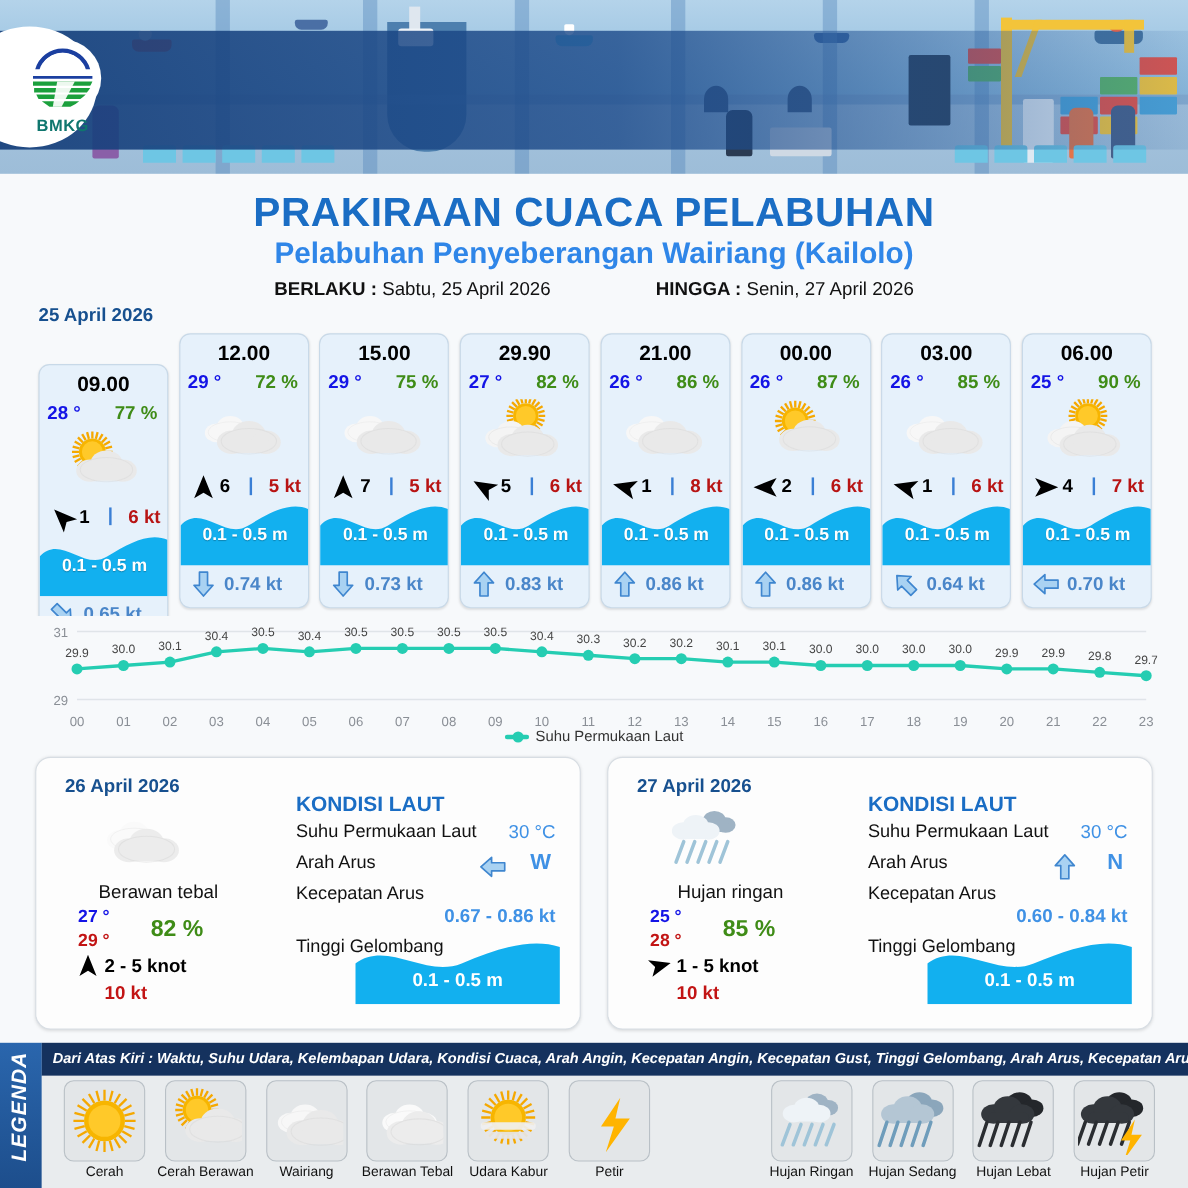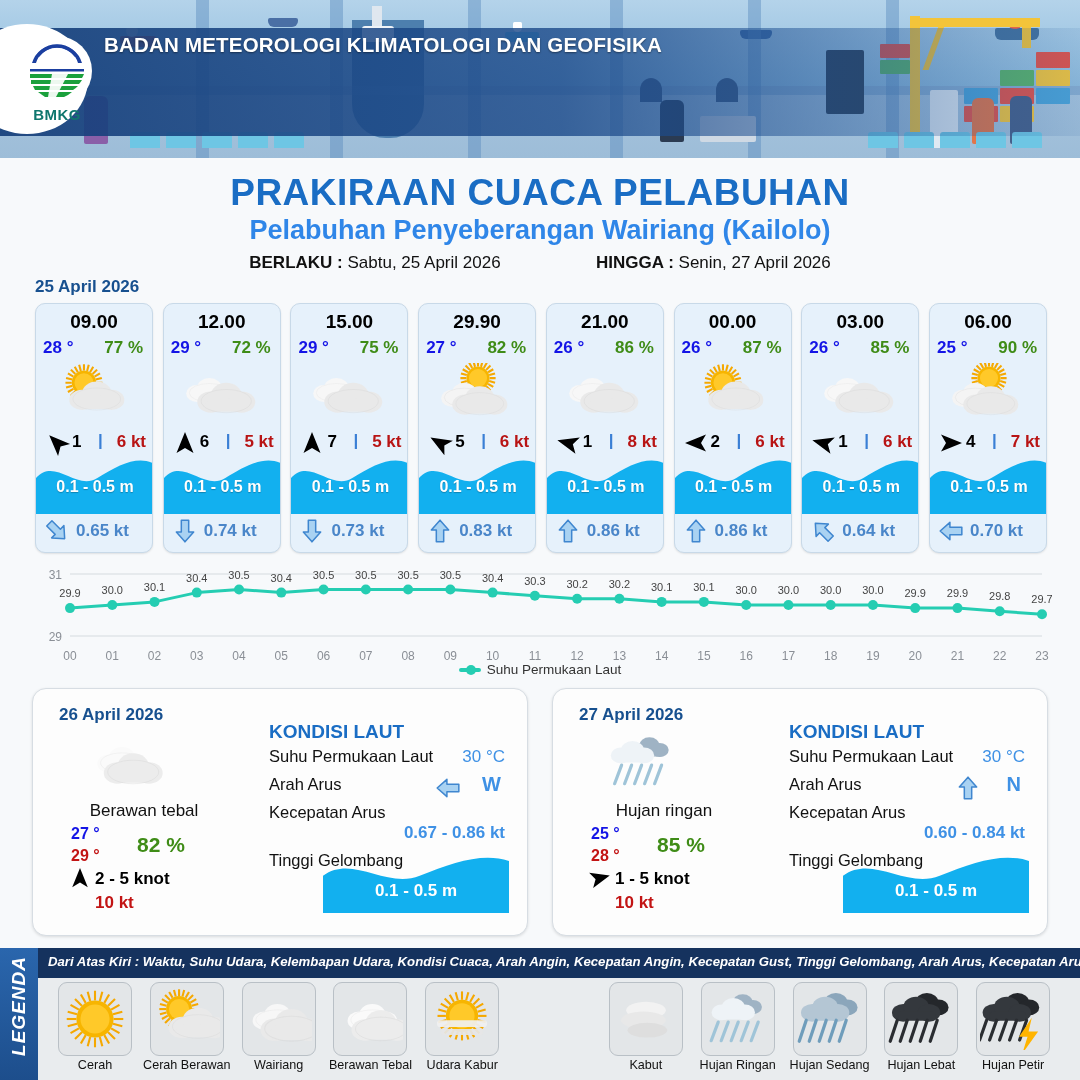--- a/index.html
+++ b/index.html
@@ -207,36 +207,35 @@
             <path d="M11 50 H56 A27 27 0 0 1 51 54 H13 Z"></path>
             <path d="M16 56 H50 A27 27 0 0 1 42 61 H23 Z"></path>
           </g>
           <path d="M30 38 L46 38 L34 61 L26 61 Z" fill="#ffffff" opacity=".92"></path>
         </svg>
       </div>
       <div class="logo-txt">BMKG</div>
     </div>
   </div>
 
-  <div class="hdr-txt hdr-l1">BADAN METEOROLOGI KLIMATOLOGI DAN GEOFISIKA</div>
 </div>
 
 <div class="t1">PRAKIRAAN CUACA PELABUHAN</div>
 <div class="t2">Pelabuhan Penyeberangan Wairiang (Kailolo)</div>
 <div class="t3row">
   <span class="lbl">BERLAKU :</span>
   <span>Sabtu, 25 April 2026</span>
   <span class="gapper"></span>
   <span class="lbl">HINGGA :</span>
   <span>Senin, 27 April 2026</span>
 </div>
 
 <div class="date-h">25 April 2026</div>
 <div class="cards" id="cards">
-    <div class="card" style="left: 0px;">
+    <div class="card" style="left: 0px; margin-top: 28px;">
       <div class="c-time">09.00</div>
        <div class="c-tmp">28 °</div>
        <div class="c-hum">77 %</div>
        <div class="c-ico" style="display:flex;align-items:center;justify-content:center">
         <svg width="92" height="58" viewBox="0 0 92 58">
           <g opacity="1">
             <line x1="47.14" y1="19.720000000000002" x2="53.473600000000005" y2="19.720000000000002" stroke="#f5a800" stroke-width="2.1"></line>
             <line x1="46.72497656420085" y1="22.872415969348705" x2="52.8427643775853" y2="24.51167227341003" stroke="#f5a800" stroke-width="2.1"></line>
             <line x1="45.50818941809446" y1="25.810000000000002" x2="50.99324791550359" y2="28.9768" stroke="#f5a800" stroke-width="2.1"></line>
             <line x1="43.57256059485215" y1="28.33256059485215" x2="48.05109210417527" y2="32.811092104175266" stroke="#f5a800" stroke-width="2.1"></line>
@@ -1030,29 +1029,27 @@
               <line x1="48.57072431977978" y1="23.727836992947353" x2="56.66750096606526" y2="21.558312229279977" stroke="#f5a800" stroke-width="2.1"></line>
               <circle cx="33" cy="27.900000000000002" r="16.12" fill="#f7b500"></circle>
           <circle cx="33" cy="27.900000000000002" r="12.5736" fill="#ffc929"></circle>
             </g>
             <rect x="7.92" y="32.24" width="50.160000000000004" height="6.82" rx="3.41" fill="#f0f0f0" opacity=".92"></rect>
            <rect x="11.879999999999999" y="40.92" width="42.24" height="6.2" rx="3.1" fill="#e6e6e6" opacity=".92"></rect>
           </svg>
         </div>
        <div class="leg-lab">Udara Kabur</div>
       </div>
-      <div class="leg-it" style="left: 566.909px;">
+      <div class="leg-it" style="left: 475.091px;">
         <div class="leg-box" style="display:flex;align-items:center;justify-content:center">
           <svg width="66" height="62" viewBox="0 0 66 62">
-            <ellipse cx="33" cy="22.32" rx="19.8" ry="8.680000000000001" fill="#f2f2f2"></ellipse>
-           <ellipse cx="30.360000000000003" cy="32.24" rx="22.44" ry="8.680000000000001" fill="#e8e8e8"></ellipse>
-           <ellipse cx="34.32" cy="42.160000000000004" rx="19.8" ry="7.4399999999999995" fill="#dedede"></ellipse>
+            <path transform="translate(22.44,9.92) scale(1.4588235294117649)" d="M14 0 L2 18 L10 18 L5 34 L20 13 L11 13 Z" fill="#ffb400"></path>
           </svg>
         </div>
-       <div class="leg-lab">Kabut</div>
+       <div class="leg-lab">Petir</div>
       </div>
       <div class="leg-it" style="left: 658.727px;">
         <div class="leg-box" style="display:flex;align-items:center;justify-content:center">
           <svg width="66" height="62" viewBox="0 0 66 62">
             <g transform="translate(18.48,6.2) scale(0.6406666666666667)">
     <ellipse cx="14" cy="20" rx="14" ry="11" fill="#9fb3c4"></ellipse>
     <ellipse cx="30" cy="13" rx="16" ry="13" fill="#9fb3c4"></ellipse>
     <ellipse cx="46" cy="20" rx="14" ry="11" fill="#9fb3c4"></ellipse>
     <rect x="8" y="18" width="46" height="12" rx="6" fill="#9fb3c4"></rect>
 

